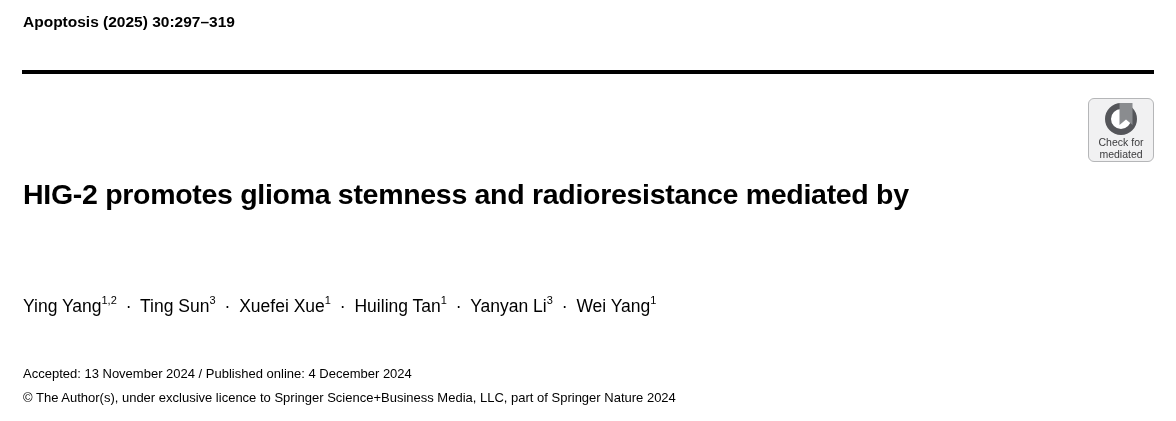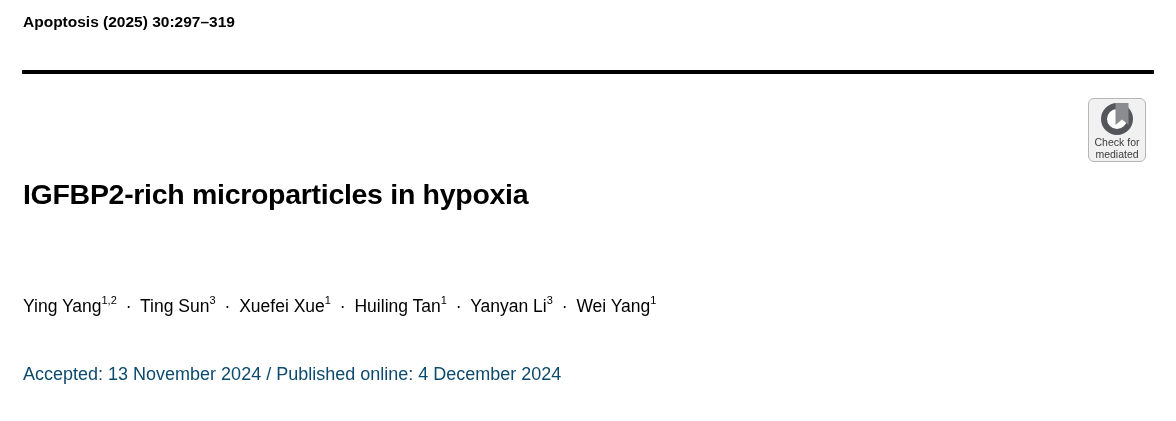--- a/index.html
+++ b/index.html
@@ -33,21 +33,21 @@
     left: 22px;
     top: 70px;
     width: 1132px;
     height: 4px;
     background: #000000;
   }
   .check-badge {
     position: absolute;
     left: 1088px;
     top: 98px;
-    width: 58px;
+    width: 66px;
     height: 64px;
     box-sizing: border-box;
     background: #f1f1f2;
     border: 1.5px solid #b5b6b8;
     border-radius: 6px;
     text-align: center;
     cursor: pointer;
   }
   .check-badge svg {
     display: block;
@@ -86,23 +86,23 @@
     top: -1px;
   }
   .author-sep {
     display: inline-block;
     margin: 0 4px;
   }
   .article-footer {
     position: absolute;
     left: 23px;
     top: 362px;
-    font-size: 18px;
+    font-size: 13px;
     line-height: 24px;
-    color: #0c4a6e;
+    color: #000000;
     white-space: nowrap;
   }
 </style>
 </head>
 <body>
 
 <div class="journal-header">
   <div>Apoptosis (2025) 30:297–319</div>
 </div>
 
@@ -113,32 +113,33 @@
     <circle cx="18" cy="18" r="13" fill="#ffffff" stroke="#55565a" stroke-width="6"></circle>
     <path d="M16.5 2 L29.5 2 L29.5 24 L23 18.6 L16.5 24 Z" fill="#8a8c8f"></path>
   </svg>
   <div class="badge-text">
     <div>Check for</div>
     <div>mediated</div>
   </div>
 </div>
 
 <div class="article-title">
-  <div>IGFBP2-rich microparticles in hypoxia</div>
+  <div>HIG-2 promotes glioma stemness and radioresistance mediated by</div>
 </div>
 
 <div class="authors-line">
   <span><span>Ying Yang</span><sup>1,2</sup></span>
   <span class="author-sep">·</span>
   <span><span>Ting Sun</span><sup>3</sup></span>
   <span class="author-sep">·</span>
   <span><span>Xuefei Xue</span><sup>1</sup></span>
   <span class="author-sep">·</span>
   <span><span>Huiling Tan</span><sup>1</sup></span>
   <span class="author-sep">·</span>
   <span><span>Yanyan Li</span><sup>3</sup></span>
   <span class="author-sep">·</span>
   <span><span>Wei Yang</span><sup>1</sup></span>
 </div>
 
 <div class="article-footer">
   <div>Accepted: 13 November 2024 / Published online: 4 December 2024</div>
+  <div>© The Author(s), under exclusive licence to Springer Science+Business Media, LLC, part of Springer Nature 2024</div>
 </div>
 
 </body></html>

